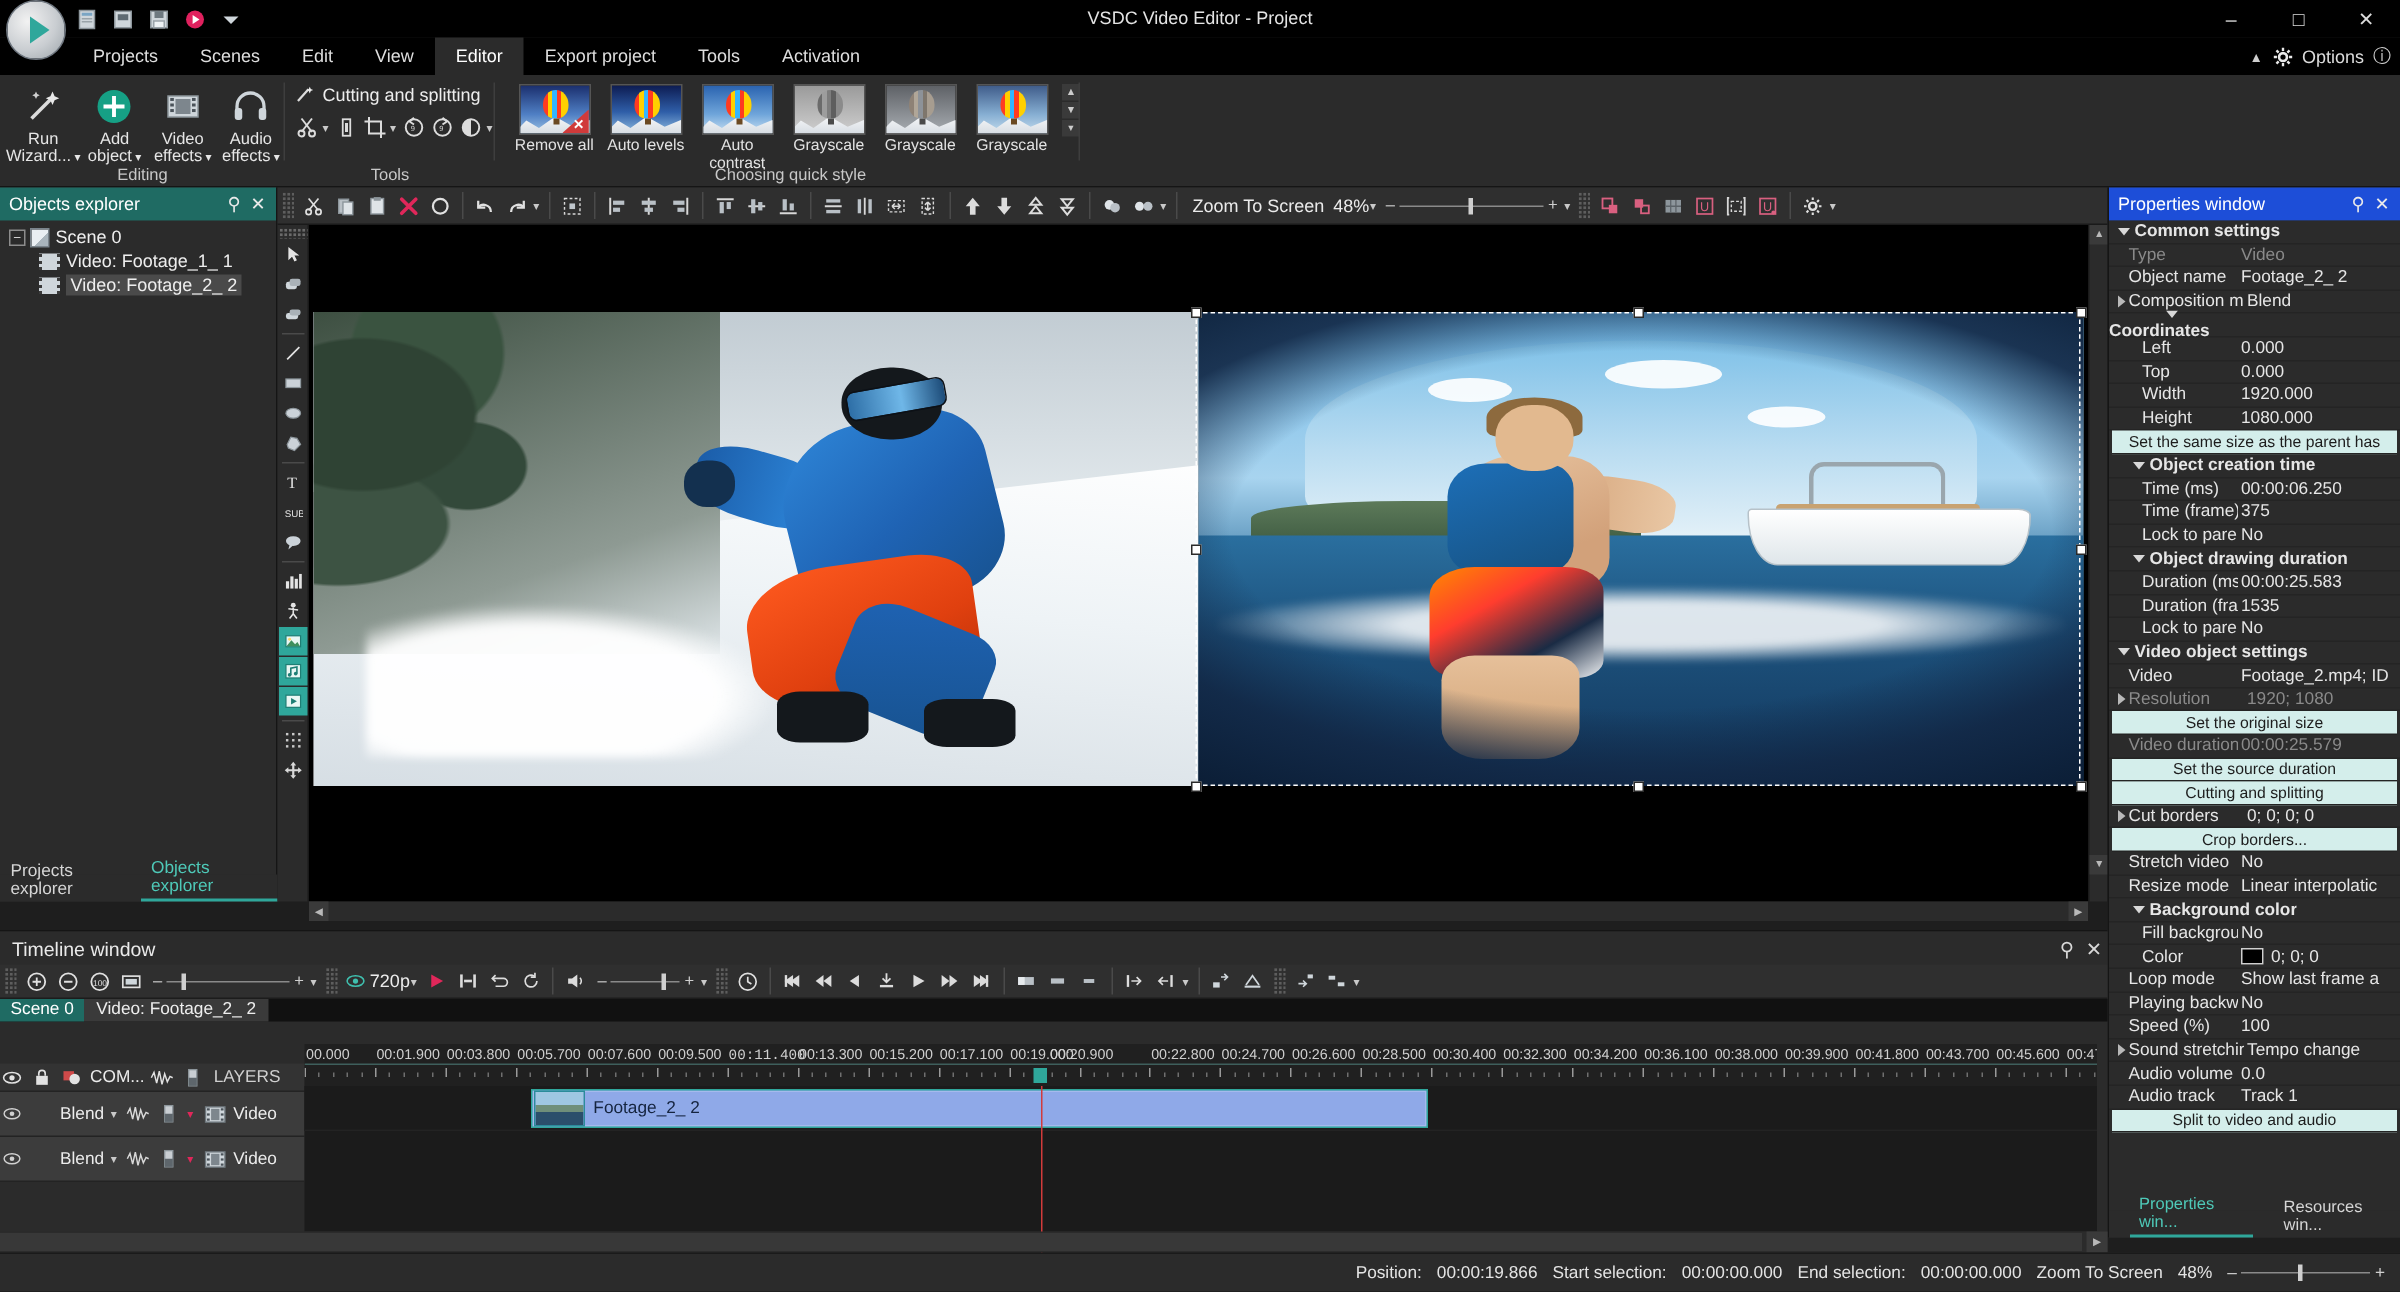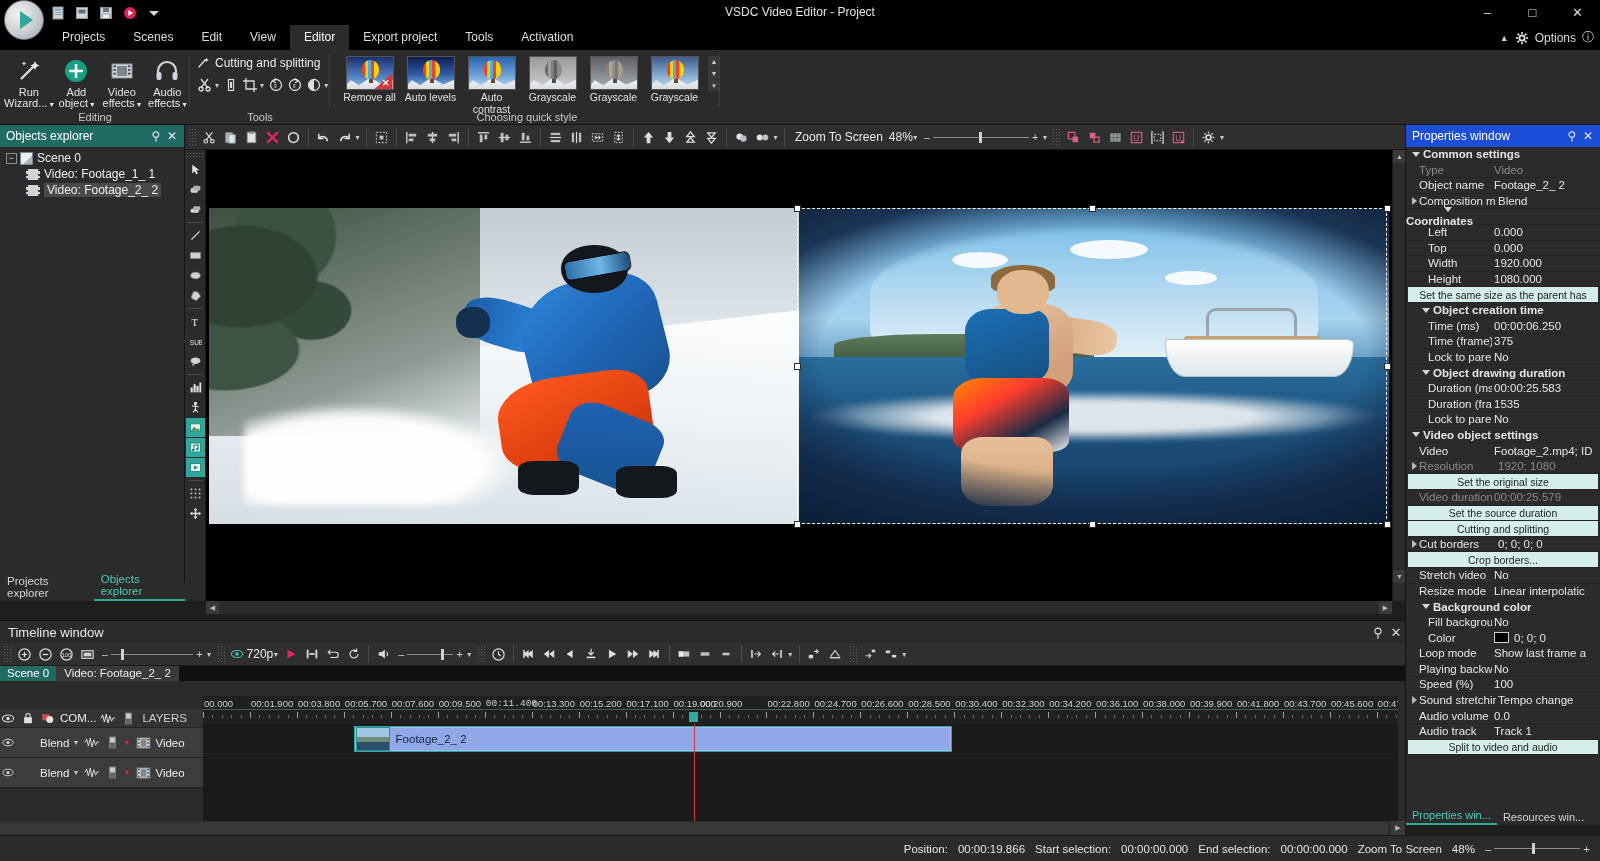--- a/index.html
+++ b/index.html
@@ -363,21 +363,21 @@
   .pbtn {
     height: 15.6px; margin: 0 2px; background: #d4eeeb; color: #1d1d1d;
     font-size: 10.5px; display:flex; align-items:center; justify-content:center; cursor: default;
     border-bottom: 1px solid #242424;
   }
   .swatch { width: 15px; height: 11px; background:#000; border:1px solid #cfcfcf; margin-right: 5px; }
   .props-tabs {
     position:absolute; left:0; bottom:0; width:195px; height:18px; display:flex; align-items:flex-end;
     font-size: 11px; background:#2b2b2b;
   }
-  .props-tabs .dt { padding: 1px 6px 2px 6px; color:#d5d5d5; }
+  .props-tabs .dt { padding: 1px 6px 2px 6px; color:#d5d5d5;margin-left:14px; }
   .props-tabs .dt.active { color:#4ec9b8; border-bottom:2px solid #2fa79b; }
 
   
   .timeline {
     position: absolute; left: 0; top: 620px; width: 1405px; height: 215px;
     background: #2b2b2b; border-top: 1px solid #151515;
   }
   .tl-head {
     height: 22px; background: #2b2b2b; display:flex; align-items:center; padding-left: 8px;
     font-size: 13px; color: #eaeaea;

